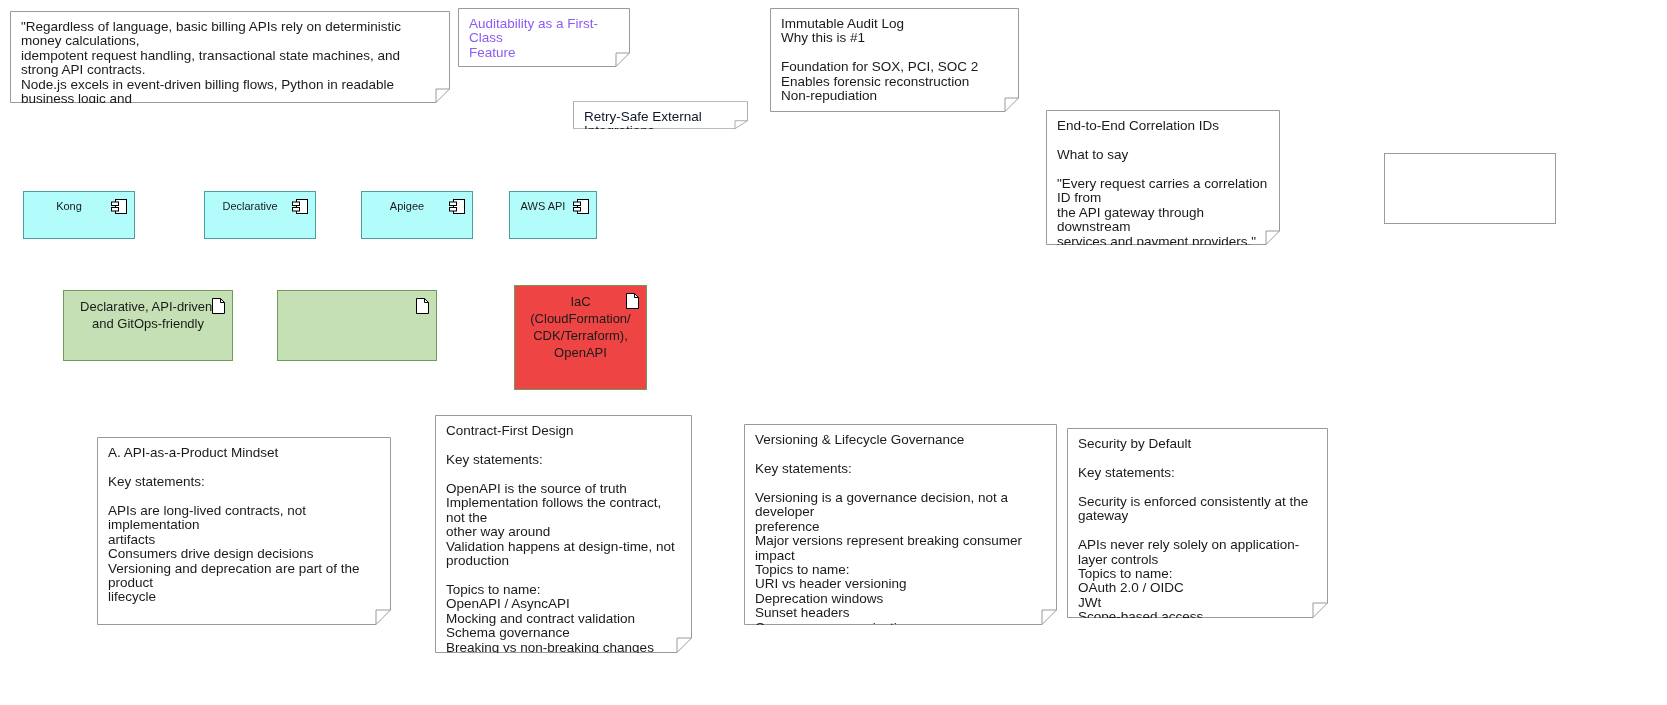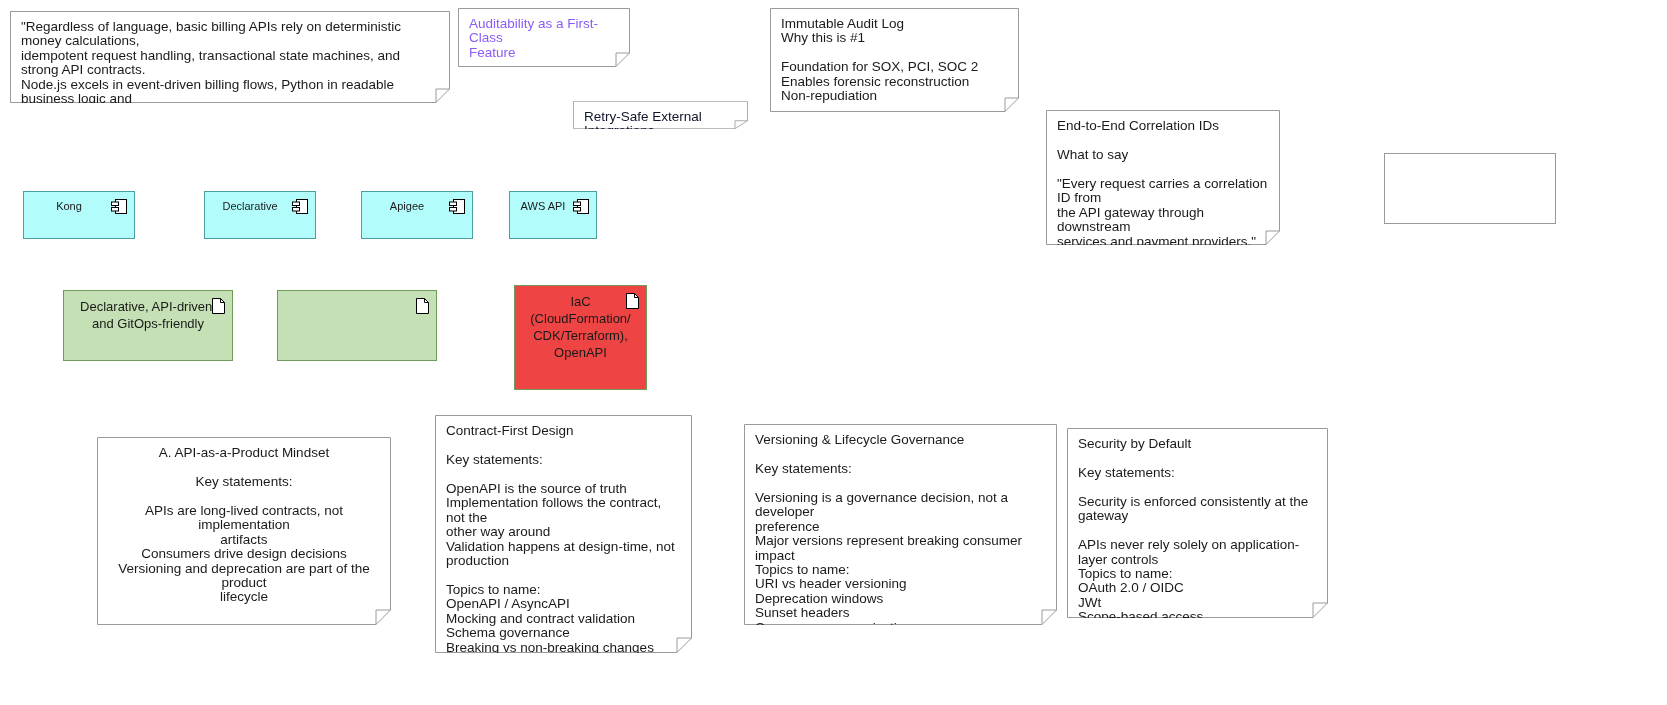--- a/index.html
+++ b/index.html
@@ -139,21 +139,21 @@
       <div class="note" style="left: 1046px; top: 110px; width: 234px; height: 135px; color: rgb(26, 26, 26);"><svg class="note-svg" viewBox="0 0 234 135" preserveAspectRatio="none">
           <path d="M0.5,0.5 L233.5,0.5 L233.5,121 L220,134.5 L0.5,134.5 Z" fill="#ffffff" stroke="#9a9a9a" stroke-width="1"></path>
           <path d="M220,134.5 L220,121 L233.5,121" fill="none" stroke="#9a9a9a" stroke-width="1"></path>
         </svg><span class="note-text">End-to-End Correlation IDs
 
 What to say
 
 "Every request carries a correlation ID from
 the API gateway through downstream
 services and payment providers."</span></div>
-      <div class="note" style="left: 97px; top: 437px; width: 294px; height: 188px; color: rgb(26, 26, 26); text-align: center;"><svg class="note-svg" viewBox="0 0 294 188" preserveAspectRatio="none">
+      <div class="note" style="left: 97px; top: 437px; width: 294px; height: 188px; color: rgb(26, 26, 26);"><svg class="note-svg" viewBox="0 0 294 188" preserveAspectRatio="none">
           <path d="M0.5,0.5 L293.5,0.5 L293.5,173 L279,187.5 L0.5,187.5 Z" fill="#ffffff" stroke="#9a9a9a" stroke-width="1"></path>
           <path d="M279,187.5 L279,173 L293.5,173" fill="none" stroke="#9a9a9a" stroke-width="1"></path>
         </svg><span class="note-text">A. API-as-a-Product Mindset
 
 Key statements:
 
 APIs are long-lived contracts, not implementation
 artifacts
 Consumers drive design decisions
 Versioning and deprecation are part of the product

